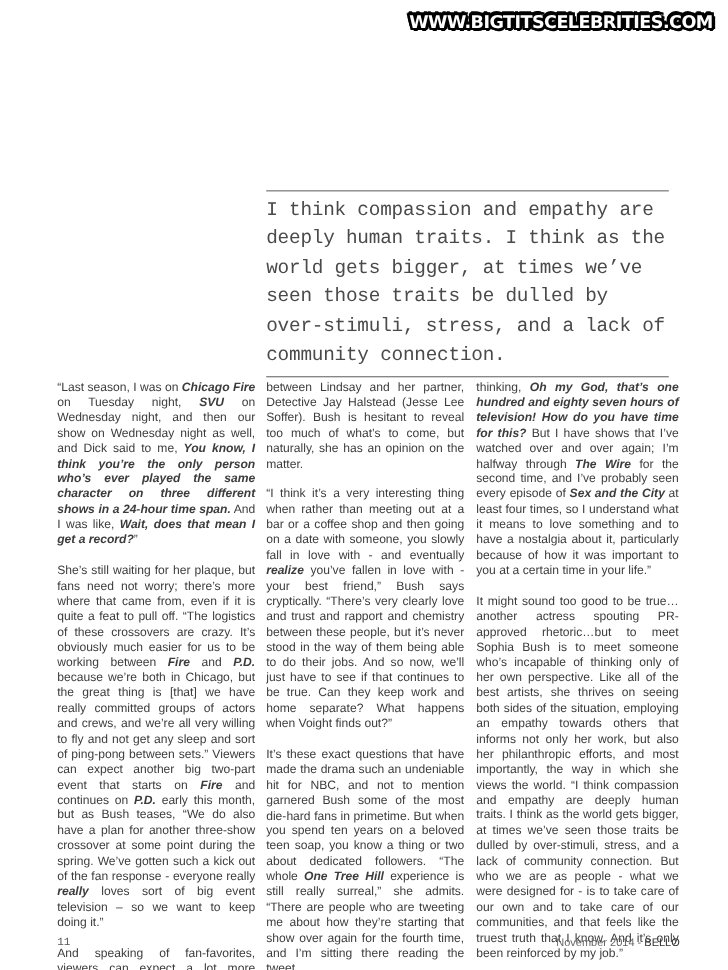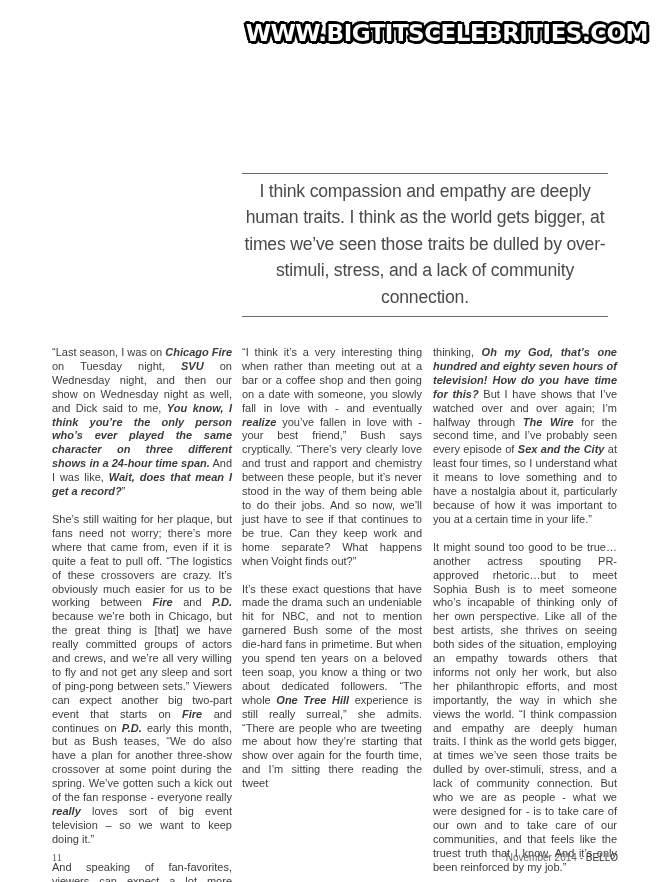--- a/index.html
+++ b/index.html
@@ -1,49 +1,49 @@
 <!DOCTYPE html>
 <html><head>
 <meta charset="utf-8">
 <style>
   html, body { margin:0; padding:0; }
   body {
     width:662px; height:882px; background:#ffffff; position:relative; overflow:hidden;
     font-family:"DejaVu Sans", sans-serif; color:#3a3a3a;
   }
   .watermark {
-    position:absolute; top:20px; right:14px;
-    font-family:"DejaVu Sans", sans-serif; font-weight:bold; font-size:23px;
+    position:absolute; top:10px; right:14px;
+    font-family:"DejaVu Sans", sans-serif; font-weight:bold; font-size:16px;
     color:#ffffff; letter-spacing:-0.5px;
     text-shadow:
       -2px -2px 0 #000, 2px -2px 0 #000, -2px 2px 0 #000, 2px 2px 0 #000,
       0 -2px 0 #000, 0 2px 0 #000, -2px 0 0 #000, 2px 0 0 #000,
       -1px -3px 0 #000, 1px 3px 0 #000, 3px 1px 0 #000, -3px -1px 0 #000;
   }
   .pullquote {
     position:absolute; left:242px; top:173px; width:366px;
     border-top:1.5px solid #6a6a6a; border-bottom:1.5px solid #6a6a6a;
     padding:4px 0 6px 0;
   }
   .pullquote p {
-    margin:0; font-family:Liberation Sans, sans-serif; font-size:17.6px;
-    line-height:26.4px; color:#4a4a4a; letter-spacing:-0.2px;text-align:center;
+    margin:0; font-family:Liberation Mono, monospace; font-size:17.6px;
+    line-height:26.4px; color:#4a4a4a; letter-spacing:-0.2px;
   }
   .col {
     position:absolute; top:346px; width:180px;
     font-family:"Liberation Sans", sans-serif; font-size:11px; line-height:13.9px;
     color:#3c3c3c; text-align:justify;
   }
   .col p { margin:0 0 14px 0; }
   .col1 { left:52px; }
   .col2 { left:242px; }
   .col3 { left:433px; width:184px; }
   .col i { font-style:italic;font-weight:bold; }
   .folio-left {
-    position:absolute; left:52px; top:852px; font-family:Liberation Serif, serif;
+    position:absolute; left:52px; top:852px; font-family:Liberation Mono, monospace;
     font-size:10px; color:#555;
   }
   .folio-right {
     position:absolute; right:44px; top:852px; font-family:"Liberation Sans", sans-serif;
     font-size:10px; color:#666;
   }
   .folio-right b { color:#333; font-weight:normal; }
 </style>
 </head>
 <body>
@@ -54,20 +54,21 @@
   <p>I think compassion and empathy are deeply human traits.  I think as the world gets bigger, at times we’ve seen those traits be dulled by over-stimuli, stress, and a lack of community connection.</p>
 </div>
 
 <div class="col col1">
   <p><span>“Last season, I was on </span><i>Chicago Fire</i><span> on Tuesday night, </span><i>SVU</i><span> on Wednesday night, and then our show on Wednesday night as well, and Dick said to me, </span><i>You know, I think you’re the only person who’s ever played the same character on three different shows in a 24-hour time span.</i><span> And I was like, </span><i>Wait, does that mean I get a record?</i><span>”</span></p>
   <p><span>She’s still waiting for her plaque, but fans need not worry; there’s more where that came from, even if it is quite a feat to pull off.  “The logistics of these crossovers are crazy.  It’s obviously much easier for us to be working between </span><i>Fire</i><span> and </span><i>P.D.</i><span> because we’re both in Chicago, but the great thing is [that] we have really committed groups of actors and crews, and we’re all very willing to fly and not get any sleep and sort of ping-pong between sets.”  Viewers can expect another big two-part event that starts on </span><i>Fire</i><span> and continues on </span><i>P.D.</i><span> early this month, but as Bush teases, “We do also have a plan for another three-show crossover at some point during the spring.  We’ve gotten such a kick out of the fan response - everyone really </span><i>really</i><span> loves sort of big event television – so we want to keep doing it.”</span></p>
   <p><span>And speaking of fan-favorites, viewers can expect a lot more fireworks - </span><i>and drama</i><span> - from the ongoing relationship</span></p>
 </div>
 
 <div class="col col2">
+  <p>between Lindsay and her partner, Detective Jay Halstead (Jesse Lee Soffer).  Bush is hesitant to reveal too much of what’s to come, but naturally, she has an opinion on the matter.</p>
   <p><span>“I think it’s a very interesting thing when rather than meeting out at a bar or a coffee shop and then going on a date with someone, you slowly fall in love with - and eventually </span><i>realize</i><span> you’ve fallen in love with - your best friend,” Bush says cryptically.  “There’s very clearly love and trust and rapport and chemistry between these people, but it’s never stood in the way of them being able to do their jobs.  And so now, we’ll just have to see if that continues to be true.  Can they keep work and home separate?  What happens when Voight finds out?”</span></p>
   <p><span>It’s these exact questions that have made the drama such an undeniable hit for NBC, and not to mention garnered Bush some of the most die-hard fans in primetime.  But when you spend ten years on a beloved teen soap, you know a thing or two about dedicated followers.  “The whole </span><i>One Tree Hill</i><span> experience is still really surreal,” she admits.  “There are people who are tweeting me about how they’re starting that show over again for the fourth time, and I’m sitting there reading the tweet</span></p>
 </div>
 
 <div class="col col3">
   <p><span>thinking, </span><i>Oh my God, that’s one hundred and eighty seven hours of television!  How do you have time for this?</i><span>  But I have shows that I’ve watched over and over again; I’m halfway through </span><i>The Wire</i><span> for the second time, and I’ve probably seen every episode of </span><i>Sex and the City</i><span> at least four times, so I understand what it means to love something and to have a nostalgia about it, particularly because of how it was important to you at a certain time in your life.”</span></p>
   <p>It might sound too good to be true… another actress spouting PR-approved rhetoric…but to meet Sophia Bush is to meet someone who’s incapable of thinking only of her own perspective.  Like all of the best artists, she thrives on seeing both sides of the situation, employing an empathy towards others that informs not only her work, but also her philanthropic efforts, and most importantly, the way in which she views the world.  “I think compassion and empathy are deeply human traits.  I think as the world gets bigger, at times we’ve seen those traits be dulled by over-stimuli, stress, and a lack of community connection.  But who we are as people - what we were designed for - is to take care of our own and to take care of our communities, and that feels like the truest truth that I know.  And it’s only been reinforced by my job.”</p>
 </div>
 
 <div class="folio-left">11</div>

